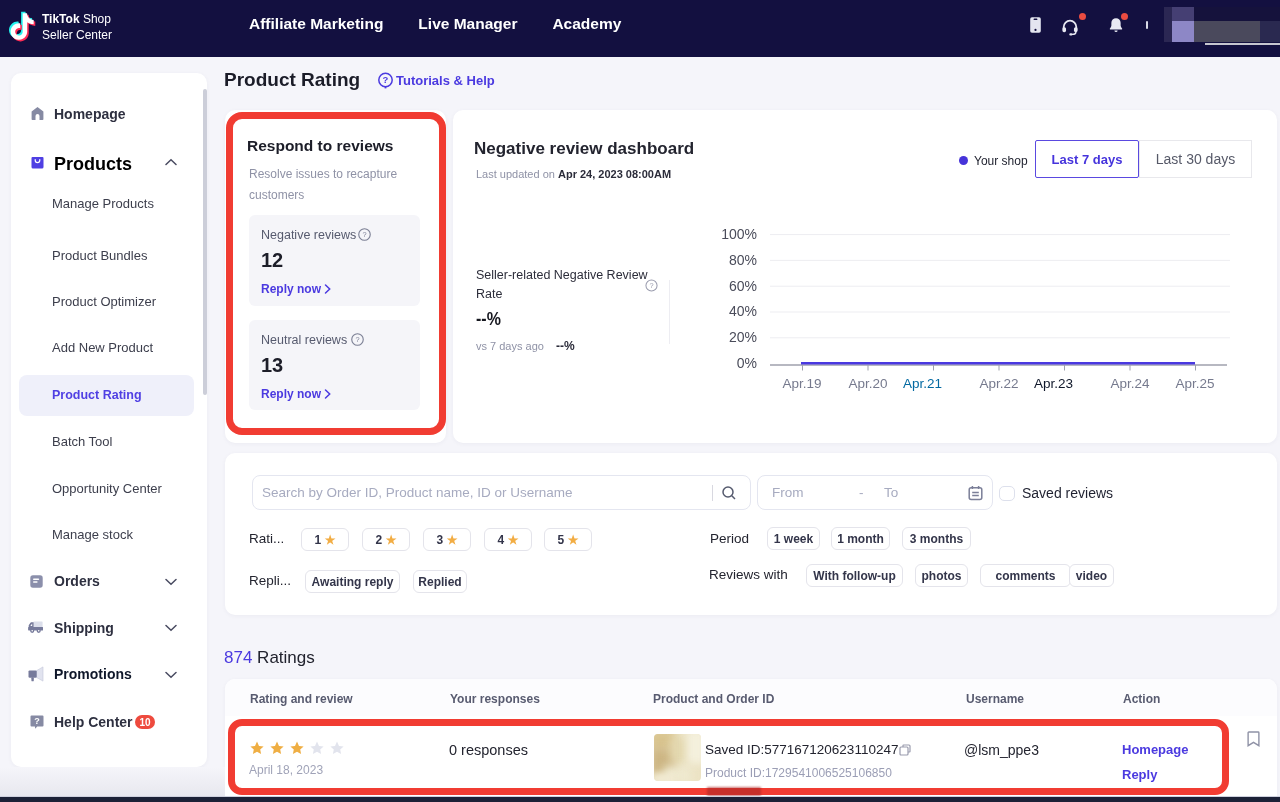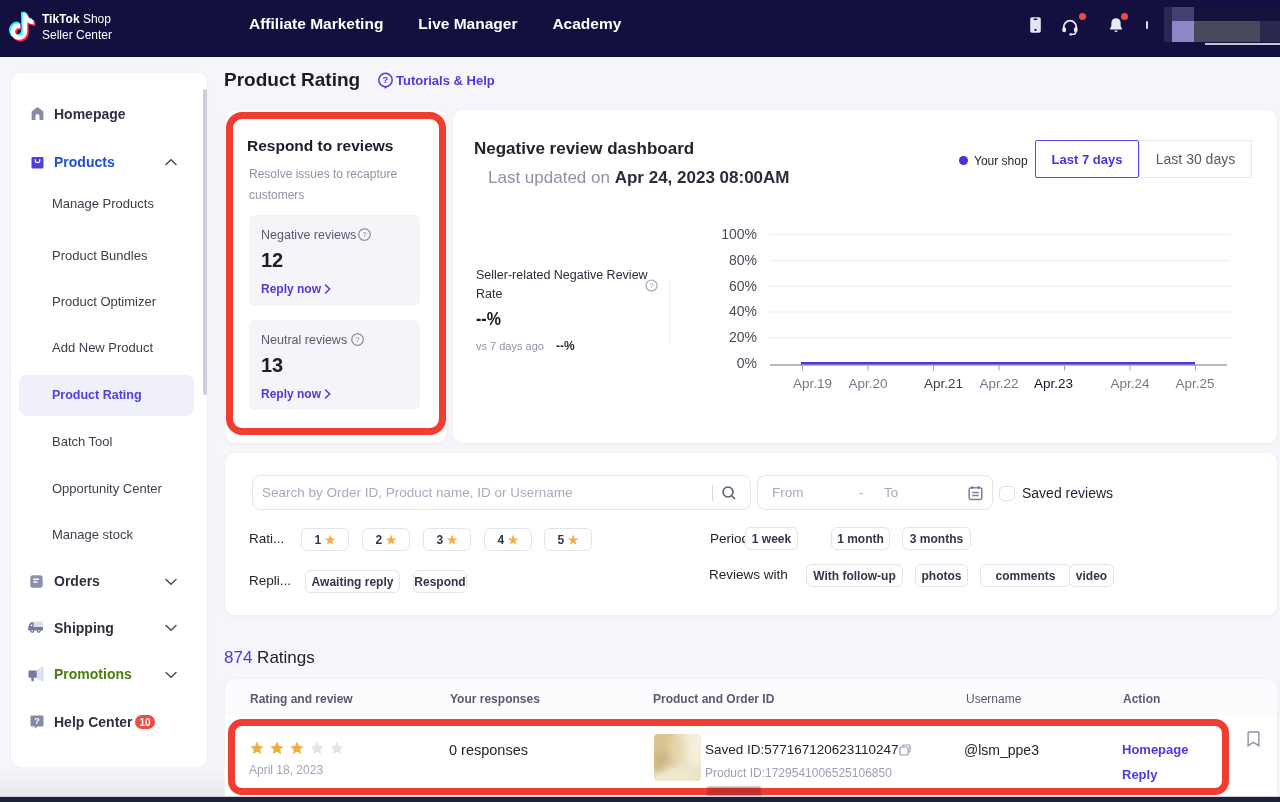--- a/index.html
+++ b/index.html
@@ -75,21 +75,21 @@
 
 <div class="abs" style="left:19px;top:374.5px;width:175px;height:41px;background:#eff0fa;border-radius:8px"></div>
 <svg class="abs" style="left:30px;top:106px" width="15" height="15" viewBox="0 0 15 15">
     <path fill="#868aa3" d="M7.5 1L1.6 5.6v7.6a.8.8 0 0 0 .8.8h3.1V10a2 2 0 0 1 4 0v4h3.1a.8.8 0 0 0 .8-.8V5.6z"></path>
   </svg>
 <div class="abs" style="left:54px;top:106px;font-size:14px;font-weight:bold;color:#2e3040">Homepage</div>
 <svg class="abs" style="left:30px;top:154px" width="15" height="15" viewBox="0 0 15 15">
     <path fill="#4f3fe3" d="M2.5 3h10a1 1 0 0 1 1 1v9a1.5 1.5 0 0 1-1.5 1.5H3A1.5 1.5 0 0 1 1.5 13V4a1 1 0 0 1 1-1z"></path>
     <path d="M5.2 5.5v.8a2.3 2.3 0 0 0 4.6 0v-.8" fill="none" stroke="#fff" stroke-width="1.2" stroke-linecap="round"></path>
   </svg>
-<div class="abs" style="left:54px;top:154px;font-size:14px;font-weight:bold;color:#1d4ed8">Products</div>
+<div class="abs" style="left:54px;top:154px;font-size:18px;font-weight:bold;color:#000000">Products</div>
 <svg class="abs" style="left:165px;top:158px" width="12" height="8" viewBox="0 0 12 8">
     <path d="M1 6.5L6 1.7l5 4.8" fill="none" stroke="#494b61" stroke-width="1.5" stroke-linecap="round"></path>
   </svg>
 <div class="abs" style="left:52px;top:196px;font-size:13px;color:#3c3e4c">Manage Products</div>
 <div class="abs" style="left:52px;top:248px;font-size:13px;color:#3c3e4c">Product Bundles</div>
 <div class="abs" style="left:52px;top:294px;font-size:13px;color:#3c3e4c">Product Optimizer</div>
 <div class="abs" style="left:52px;top:340px;font-size:13px;color:#3c3e4c">Add New Product</div>
 <div class="abs" style="left:52px;top:388px;font-size:12.5px;font-weight:bold;color:#4f3fe3">Product Rating</div>
 <div class="abs" style="left:52px;top:434px;font-size:13px;color:#3c3e4c">Batch Tool</div>
 <div class="abs" style="left:52px;top:481px;font-size:13px;color:#3c3e4c">Opportunity Center</div>
@@ -115,21 +115,21 @@
   </svg>
 <div class="abs" style="left:54px;top:620px;font-size:14px;font-weight:bold;color:#2e3040">Shipping</div>
 <svg class="abs" style="left:165px;top:624px" width="12" height="8" viewBox="0 0 12 8">
     <path d="M1 1.5L6 6.3l5-4.8" fill="none" stroke="#494b61" stroke-width="1.5" stroke-linecap="round"></path>
   </svg>
 <svg class="abs" style="left:28px;top:666px" width="16" height="16" viewBox="0 0 16 16">
     <path fill="#e1e3ef" stroke="#c3c6d8" stroke-width="0.6" d="M8.3 4.8L15 0.9v14.2L8.3 11.3z"></path>
     <rect x="0.5" y="4.4" width="8.2" height="7.3" rx="1.2" fill="#767a9b"></rect>
     <rect x="3.4" y="11.3" width="2.4" height="4" rx="0.9" fill="#767a9b"></rect>
   </svg>
-<div class="abs" style="left:54px;top:666px;font-size:14px;font-weight:bold;color:#4d7c0f">Promotions</div>
+<div class="abs" style="left:54px;top:666px;font-size:14px;font-weight:bold;color:#0f172a">Promotions</div>
 <svg class="abs" style="left:165px;top:671px" width="12" height="8" viewBox="0 0 12 8">
     <path d="M1 1.5L6 6.3l5-4.8" fill="none" stroke="#494b61" stroke-width="1.5" stroke-linecap="round"></path>
   </svg>
 <svg class="abs" style="left:29px;top:714px" width="16" height="16" viewBox="0 0 16 16">
     <path fill="#868aa3" d="M2.5 1.5h11a1 1 0 0 1 1 1v9a1 1 0 0 1-1 1H8.2l-2 2.2-.3-2.2H2.5a1 1 0 0 1-1-1v-9a1 1 0 0 1 1-1z"></path>
     <text x="8" y="10.3" font-size="9" font-weight="bold" fill="#fff" text-anchor="middle" font-family="Liberation Sans">?</text>
   </svg>
 <div class="abs" style="left:54px;top:714px;font-size:14px;font-weight:bold;color:#2e3040">Help Center</div>
 <div class="abs" style="left:135px;top:715px;width:20px;height:14px;background:#ee4a3e;border-radius:7px;color:#fff;font-size:10px;font-weight:bold;display:flex;align-items:center;justify-content:center">10</div>
 
@@ -166,21 +166,21 @@
 <div class="abs" style="left:261px;top:354px;font-size:20px;font-weight:bold;color:#1d1e29">13</div>
 <div class="abs purple" style="left:261px;top:387px;font-size:12px;font-weight:bold">Reply now</div>
 <svg class="abs" style="left:323px;top:388px" width="9" height="12" viewBox="0 0 9 12">
     <path d="M2.5 2l4.2 4-4.2 4" fill="none" stroke="#4b3ae0" stroke-width="1.5" stroke-linecap="round"></path>
   </svg>
 
 <div class="abs" style="left:225.5px;top:111.5px;width:220.5px;height:323.5px;border:7px solid #f13c32;border-radius:16px"></div>
 
 <div class="card" style="left:453px;top:110px;width:824px;height:333px"></div>
 <div class="abs" style="left:474px;top:138.5px;font-size:17px;font-weight:bold;color:#23242f">Negative review dashboard</div>
-<div class="abs" style="left:488px;top:168px;font-size:17px;color:#8f92a6">Last updated on <span style="color:#2b2c3a;font-weight:bold">Apr 24, 2023 08:00AM</span></div>
+<div class="abs" style="left:476px;top:168px;font-size:11px;color:#8f92a6">Last updated on <span style="color:#2b2c3a;font-weight:bold">Apr 24, 2023 08:00AM</span></div>
 <div class="abs" style="left:959px;top:156px;width:9px;height:9px;border-radius:50%;background:#4633d9"></div>
 <div class="abs" style="left:974px;top:154px;font-size:12px;color:#232532">Your shop</div>
 <div class="abs" style="left:1035px;top:140px;width:104px;height:38px;border:1.5px solid #5a49e0;background:#fff;display:flex;align-items:center;justify-content:center;font-size:13px;font-weight:bold;color:#4634dc;border-radius:2px;z-index:2">Last 7 days</div>
 <div class="abs" style="left:1139px;top:140px;width:113px;height:38px;border:1px solid #e8e8ec;background:#fff;display:flex;align-items:center;justify-content:center;font-size:14px;color:#565968">Last 30 days</div>
 <div class="abs" style="left:476px;top:266px;font-size:12.5px;color:#2c2d3a;line-height:19px;width:180px">Seller-related Negative Review Rate</div>
 <svg class="abs" style="left:645px;top:279px" width="13" height="13" viewBox="0 0 14 14">
     <circle cx="7" cy="7" r="6" fill="none" stroke="#9a9cae" stroke-width="1.1"></circle>
     <text x="7" y="10" font-size="8" fill="#9a9cae" text-anchor="middle" font-family="Liberation Sans">?</text>
   </svg>
 <div class="abs" style="left:476px;top:310px;font-size:16px;font-weight:bold;color:#16171f;transform:scaleY(1.15)">--%</div>
@@ -203,23 +203,23 @@
 <line x1="193.5" y1="145" x2="193.5" y2="150.5"></line>
 <line x1="259" y1="145" x2="259" y2="150.5"></line>
 <line x1="324.5" y1="145" x2="324.5" y2="150.5"></line>
 <line x1="390" y1="145" x2="390" y2="150.5"></line>
 <line x1="455.5" y1="145" x2="455.5" y2="150.5"></line>
 </g>
 <line x1="61" y1="143.2" x2="455" y2="143.2" stroke="#4a39e0" stroke-width="2.6"></line>
 </svg>
 <div class="abs" style="left:660px;top:222px;width:97px;text-align:right;font-size:14px;color:#4a4c5a;line-height:25.8px">100%<br>80%<br>60%<br>40%<br>20%<br>0%</div>
 <div class="abs" style="left:0;top:376px">
-<div class="abs" style="left:802px;width:60px;margin-left:-30px;text-align:right;font-size:13.5px;color:#767a8e">Apr.19</div>
+<div class="abs" style="left:802px;width:60px;margin-left:-30px;text-align:center;font-size:13.5px;color:#767a8e">Apr.19</div>
 <div class="abs" style="left:868px;width:60px;margin-left:-30px;text-align:center;font-size:13.5px;color:#767a8e">Apr.20</div>
-<div class="abs" style="left:933px;width:60px;margin-left:-30px;text-align:right;font-size:13.5px;color:#404040">Apr.21</div>
+<div class="abs" style="left:933px;width:60px;margin-left:-30px;text-align:left;font-size:13.5px;color:#0369a1">Apr.21</div>
 <div class="abs" style="left:999px;width:60px;margin-left:-30px;text-align:center;font-size:13.5px;color:#767a8e">Apr.22</div>
 <div class="abs" style="left:1064px;width:60px;margin-left:-30px;text-align:left;font-size:13.5px;color:#0f172a">Apr.23</div>
 <div class="abs" style="left:1130px;width:60px;margin-left:-30px;text-align:center;font-size:13.5px;color:#767a8e">Apr.24</div>
 <div class="abs" style="left:1195px;width:60px;margin-left:-30px;text-align:center;font-size:13.5px;color:#767a8e">Apr.25</div>
 </div>
 
 <div class="card" style="left:225px;top:453px;width:1052px;height:162px"></div>
 <div class="abs" style="left:252px;top:475px;width:499px;height:35px;border:1px solid #e4e6f0;border-radius:8px;background:#fff"></div>
 <div class="abs" style="left:262px;top:485px;font-size:13.5px;color:#a7abc0">Search by Order ID, Product name, ID or Username</div>
 <div class="abs" style="left:712px;top:485px;width:1px;height:16px;background:#d8d8e0"></div>
@@ -241,39 +241,39 @@
 <div class="abs" style="left:999px;top:486px;width:16px;height:15px;border:1.5px solid #dde0ec;border-radius:5px;background:#fff"></div>
 <div class="abs" style="left:1022px;top:485px;font-size:14px;color:#1f2130">Saved reviews</div>
 
 <div class="abs" style="left:249px;top:531px;font-size:13.5px;color:#23242f">Rati...</div>
 <div class="btn" style="left:301px;top:528px;width:48px;height:23px">1&nbsp;<span style="color:#f2ad44;font-size:12px">★</span></div>
 <div class="btn" style="left:362px;top:528px;width:48px;height:23px">2&nbsp;<span style="color:#f2ad44;font-size:12px">★</span></div>
 <div class="btn" style="left:423px;top:528px;width:48px;height:23px">3&nbsp;<span style="color:#f2ad44;font-size:12px">★</span></div>
 <div class="btn" style="left:484px;top:528px;width:48px;height:23px">4&nbsp;<span style="color:#f2ad44;font-size:12px">★</span></div>
 <div class="btn" style="left:544px;top:528px;width:48px;height:23px">5&nbsp;<span style="color:#f2ad44;font-size:12px">★</span></div>
 <div class="abs" style="left:710px;top:531px;font-size:13.5px;color:#23242f">Period</div>
-<div class="btn" style="left:745px;top:527px;width:53px;height:23px">1 week</div>
+<div class="btn" style="left:767px;top:527px;width:53px;height:23px">1 week</div>
 <div class="btn" style="left:831px;top:527px;width:59px;height:23px">1 month</div>
 <div class="btn" style="left:902px;top:527px;width:69px;height:23px">3 months</div>
 <div class="abs" style="left:249px;top:573px;font-size:13.5px;color:#23242f">Repli...</div>
 <div class="btn" style="left:305px;top:570px;width:95px;height:23px">Awaiting reply</div>
-<div class="btn" style="left:413px;top:570px;width:54px;height:23px">Respond</div>
+<div class="btn" style="left:413px;top:570px;width:54px;height:23px">Replied</div>
 <div class="abs" style="left:709px;top:567px;font-size:13.5px;color:#23242f">Reviews with</div>
 <div class="btn" style="left:806px;top:564px;width:97px;height:23px">With follow-up</div>
 <div class="btn" style="left:915px;top:564px;width:53px;height:23px">photos</div>
 <div class="btn" style="left:980px;top:564px;width:91px;height:23px">comments</div>
 <div class="btn" style="left:1069px;top:564px;width:45px;height:23px">video</div>
 
 <div class="abs" style="left:224px;top:648px;font-size:17px;font-weight:normal"><span class="purple">874</span> <span style="color:#22232e">Ratings</span></div>
 <div class="card" style="left:225px;top:679px;width:1052px;height:123px;border-radius:10px 10px 0 0"></div>
 <div class="abs" style="left:225px;top:679px;width:1052px;height:37px;background:#fcfcfe;border-radius:10px 10px 0 0"></div>
 <div class="abs" style="left:250px;top:692px;font-size:12px;font-weight:bold;color:#585b70">Rating and review</div>
 <div class="abs" style="left:450px;top:692px;font-size:12px;font-weight:bold;color:#585b70">Your responses</div>
 <div class="abs" style="left:653px;top:692px;font-size:12px;font-weight:bold;color:#585b70">Product and Order ID</div>
-<div class="abs" style="left:966px;top:692px;font-size:12px;font-weight:normal;color:#585b70">Username</div>
+<div class="abs" style="left:966px;top:692px;font-size:12px;font-weight:bold;color:#585b70">Username</div>
 <div class="abs" style="left:1123px;top:692px;font-size:12px;font-weight:bold;color:#585b70">Action</div>
 
 <svg class="abs" style="left:250px;top:741px" width="95" height="14" viewBox="0 0 95 14">
     <path transform="translate(0,0)" fill="#efae43" d="M7 0.6l2 4.3 4.6.5-3.4 3.1.9 4.6L7 10.8l-4.1 2.3.9-4.6L.4 5.4 5 4.9z"></path>
     <path transform="translate(20,0)" fill="#efae43" d="M7 0.6l2 4.3 4.6.5-3.4 3.1.9 4.6L7 10.8l-4.1 2.3.9-4.6L.4 5.4 5 4.9z"></path>
     <path transform="translate(40,0)" fill="#efae43" d="M7 0.6l2 4.3 4.6.5-3.4 3.1.9 4.6L7 10.8l-4.1 2.3.9-4.6L.4 5.4 5 4.9z"></path>
     <path transform="translate(60,0)" fill="#e2e4ed" d="M7 0.6l2 4.3 4.6.5-3.4 3.1.9 4.6L7 10.8l-4.1 2.3.9-4.6L.4 5.4 5 4.9z"></path>
     <path transform="translate(80,0)" fill="#e2e4ed" d="M7 0.6l2 4.3 4.6.5-3.4 3.1.9 4.6L7 10.8l-4.1 2.3.9-4.6L.4 5.4 5 4.9z"></path>
   </svg>
 <div class="abs" style="left:249px;top:763px;font-size:12px;color:#a0a3b8">April 18, 2023</div>

